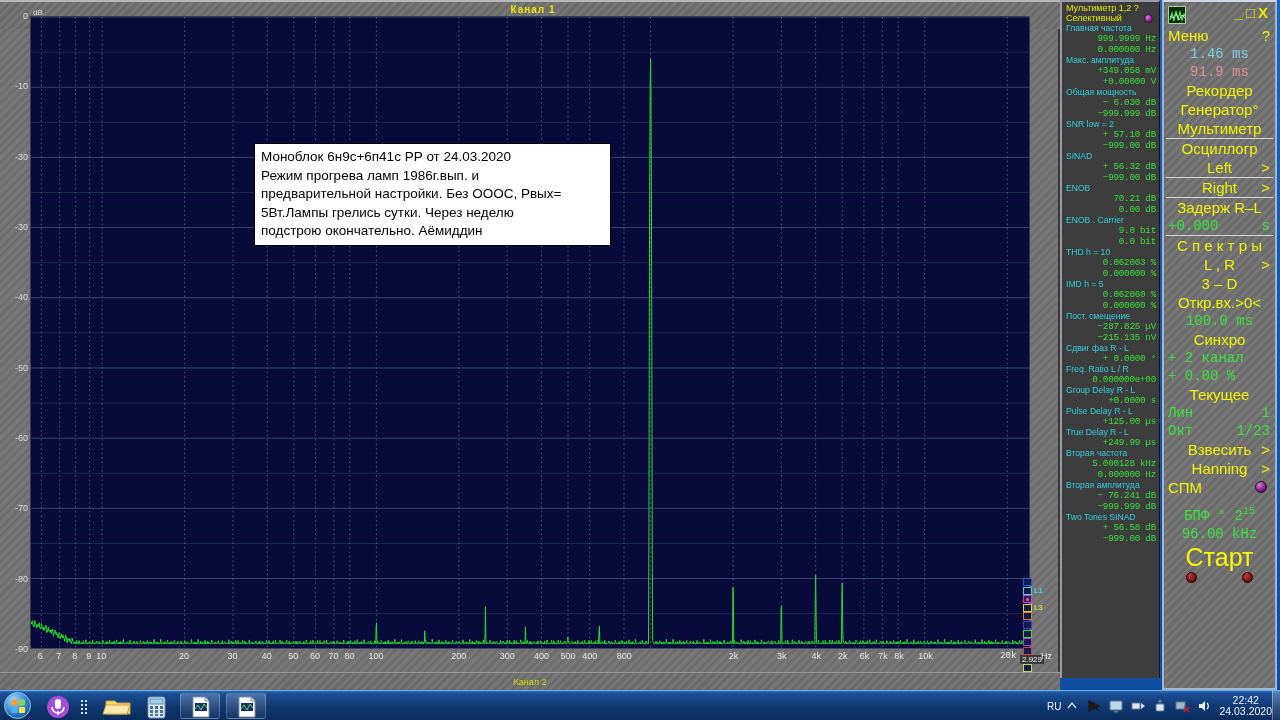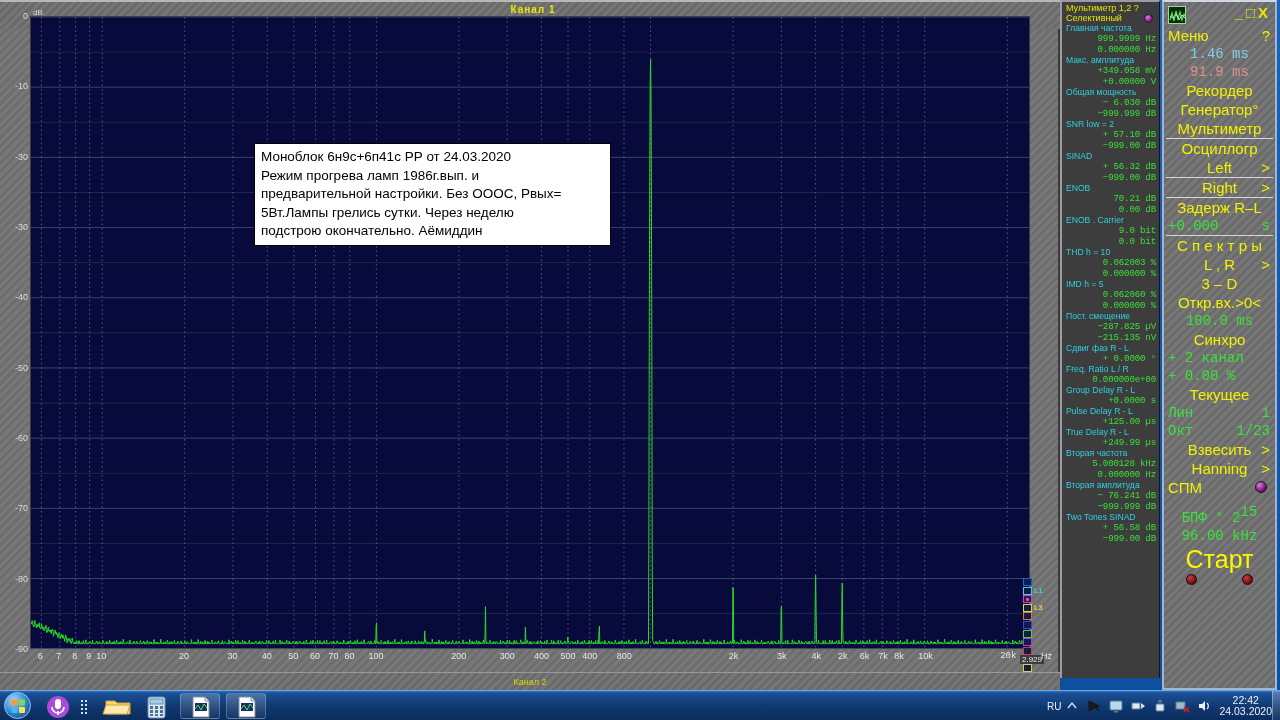--- a/index.html
+++ b/index.html
@@ -492,21 +492,21 @@
     <div class="ctrl-row">
       <span>Hanning</span>
       <span class="right">&gt;</span>
     </div>
     <div class="ctrl-row">
       <span class="left">СПМ</span>
       <span class="spm-led"></span>&nbsp;
     </div>
 
     <div class="ctrl-green" style="margin-top:6px">
-      <span>БПФ ° 2</span><sup style="font-size:14px">15</sup>
+      <span>БПФ ° 2</span><sup style="font-size:10px">15</sup>
     </div>
     <div class="ctrl-green">96.00 kHz</div>
 
     <div class="start">Старт</div>
     <div class="start-leds">
       <span class="sled" style="left:20px"></span>
       <span class="sled" style="left:76px"></span>
     </div>
   </div>
 

